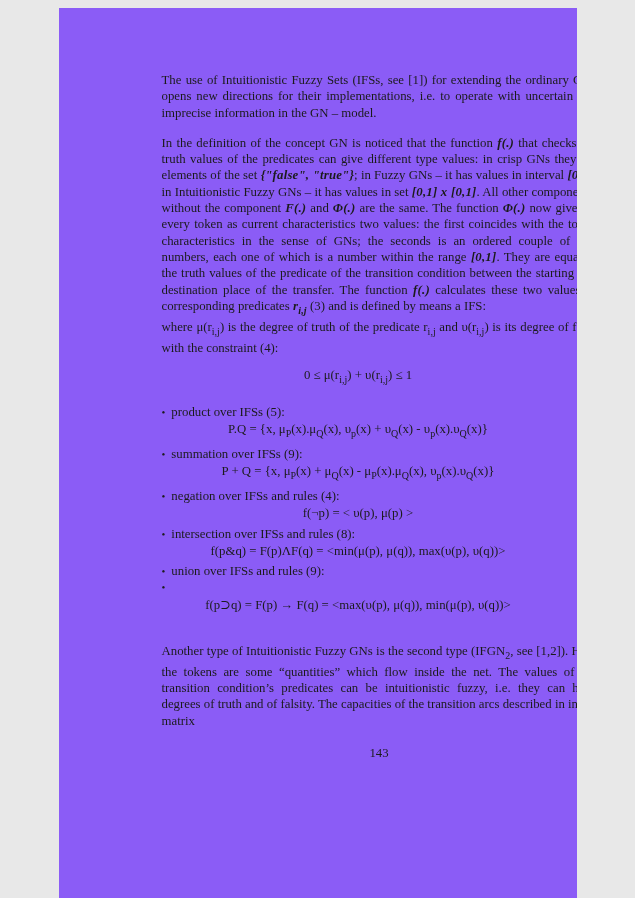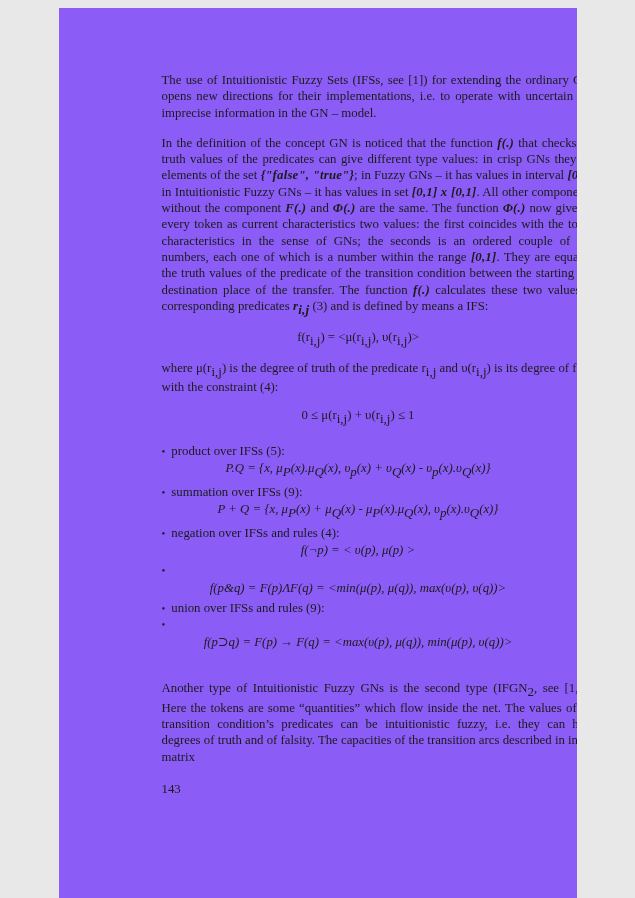--- a/index.html
+++ b/index.html
@@ -32,21 +32,20 @@
   .para.tight {
     margin-bottom: 0;
   }
   .eq-row {
     display: flex;
     align-items: baseline;
     margin: 11px 0;
   }
   .eq-row.in-list {
     margin: 1px 0 4px 0;
-    font-style: italic;
   }
   .eq-body {
     flex: 1;
     text-align: center;
   }
   .eq-num {
     width: 42px;
     text-align: right;
     flex: 0 0 auto;
   }
@@ -58,39 +57,36 @@
     align-items: baseline;
   }
   .bullet {
     flex: 0 0 auto;
     margin-right: 6px;
     font-size: 11px;
   }
   .spacer-xl { height: 26px; }
   .closing { margin-top: 0; }
   .page-number {
+    text-align: center;
     margin-top: 16px;
   }
   b i, i b { letter-spacing: 0.2px; }
-  sub { font-size: 13px; }
+  sub { font-size: 10px; }
 </style>
 </head>
 <body>
 
 <div class="page">
   <div class="content">
 
     <p class="para">The use of Intuitionistic Fuzzy Sets (IFSs, see [1]) for extending the ordinary GNs opens new directions for their implementations, i.e. to operate with uncertain and imprecise information in the GN – model.</p>
 
     <p class="para tight">In the definition of the concept GN is noticed that the function <b><i>f(.)</i></b> that checks the truth values of the predicates can give different type values: in crisp GNs they are elements of the set <b><i>{"false", "true"}</i></b>; in Fuzzy GNs – it has values in interval <b><i>[0,1]</i></b>; in Intuitionistic Fuzzy GNs – it has values in set <b><i>[0,1] x [0,1]</i></b>. All other components, without the component <b><i>F(.)</i></b> and <b><i>Φ(.)</i></b> are the same. The function <b><i>Φ(.)</i></b> now gives to every token as current characteristics two values: the first coincides with the token characteristics in the sense of GNs; the seconds is an ordered couple of real numbers, each one of which is a number within the range <b><i>[0,1]</i></b>. They are equal to the truth values of the predicate of the transition condition between the starting and destination place of the transfer. The function <b><i>f(.)</i></b> calculates these two values of corresponding predicates <b><i>r<sub>i,j</sub></i></b> (3) and is defined by means a IFS:</p>
 
-    <div class="eq-row">
-      <span class="eq-body">f(r<sub>i,j</sub>) = &lt;μ(r<sub>i,j</sub>), υ(r<sub>i,j</sub>)&gt;</span>
-      <span class="eq-num">(3)</span>
-    </div>
 
     <p class="para tight">where μ(r<sub>i,j</sub>) is the degree of truth of the predicate r<sub>i,j</sub> and υ(r<sub>i,j</sub>) is its degree of false with the constraint (4):</p>
 
     <div class="eq-row">
       <span class="eq-body">0 ≤ μ(r<sub>i,j</sub>) + υ(r<sub>i,j</sub>) ≤ 1</span>
       <span class="eq-num">(4)</span>
     </div>
 
 
     <div class="ops-list">
@@ -124,20 +120,21 @@
         </div>
         <div class="eq-row in-list">
           <span class="eq-body">f(¬p) = &lt; υ(p), μ(p) &gt;</span>
           <span class="eq-num">(7)</span>
         </div>
       </div>
 
       <div>
         <div class="op-label-row">
           <span class="bullet">•</span>
+          <span>intersection over IFSs and rules (8):</span>
         </div>
         <div class="eq-row in-list">
           <span class="eq-body">f(p&amp;q) = F(p)ΛF(q) = &lt;min(μ(p), μ(q)), max(υ(p), υ(q))&gt;</span>
           <span class="eq-num">(8)</span>
         </div>
       </div>
 
       <div>
         <div class="op-label-row">
           <span class="bullet">•</span>

